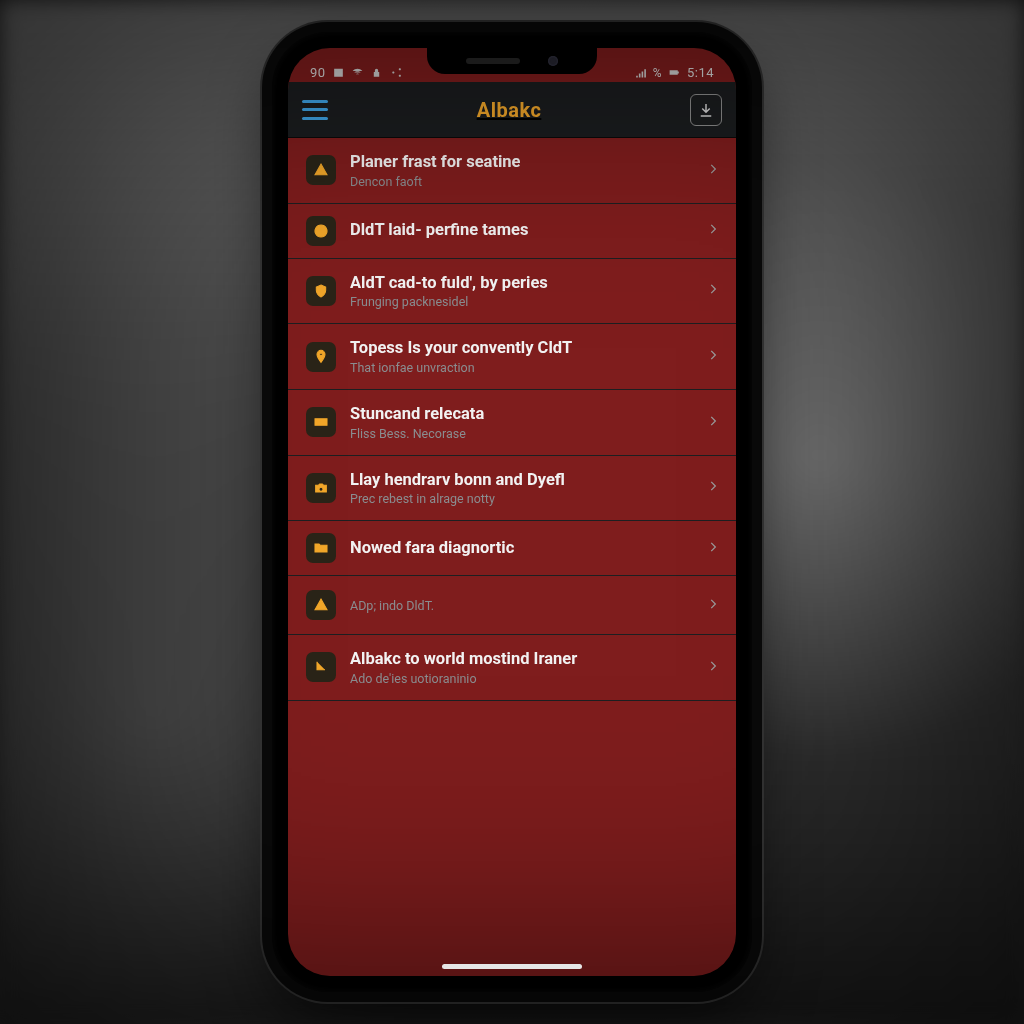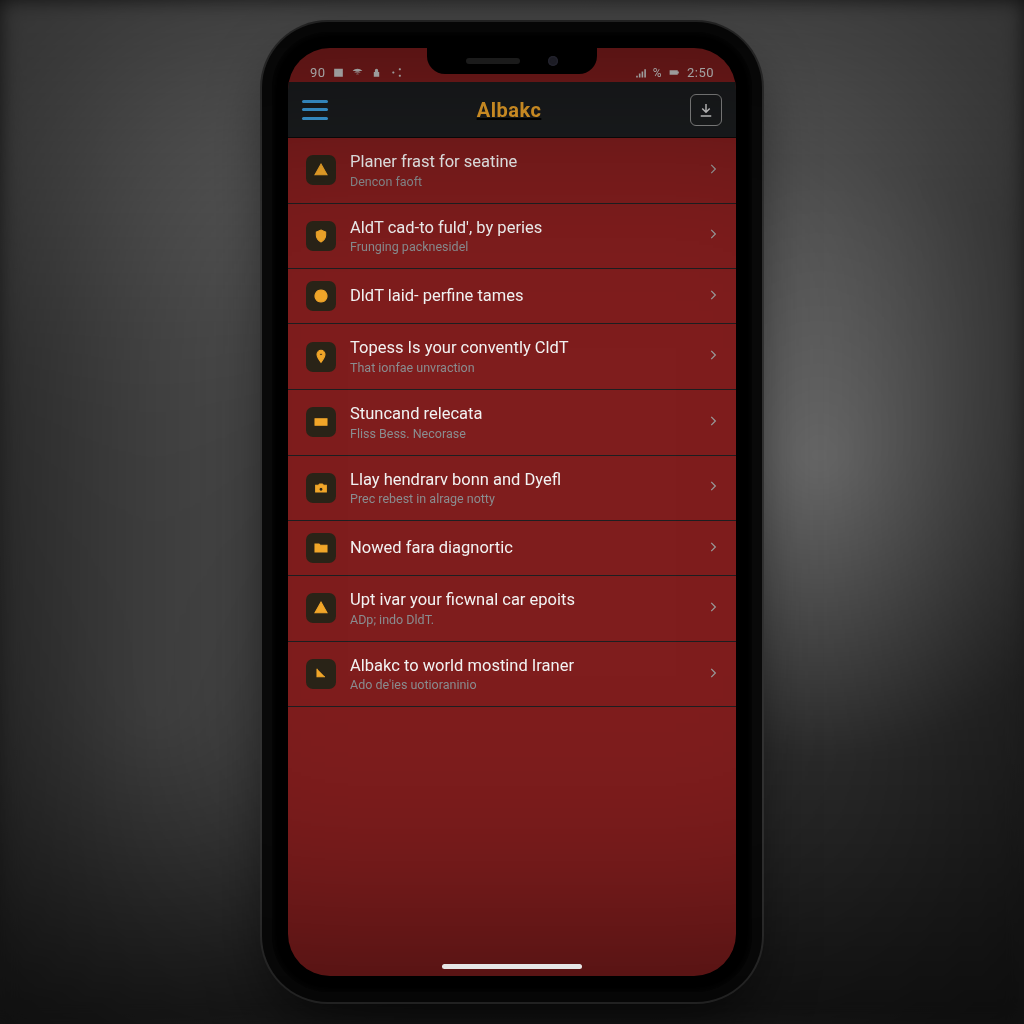--- a/index.html
+++ b/index.html
@@ -89,21 +89,21 @@
     padding:14px 16px 14px 18px;
     border-bottom:1px solid #1d1f21;
   }
   .row .icon-box {
     width:30px; height:30px; flex:0 0 30px;
     background:#2a2418; border-radius:7px;
     display:flex; align-items:center; justify-content:center;
   }
   .row .icon-box svg { width:16px; height:16px; fill:#f2a72a; }
   .row .texts { flex:1 1 auto; min-width:0;}
-  .row .title { color:#f2f2f2; font-size:16.5px; font-weight:400; line-height:1.25; }
+  .row .title { color:#f2f2f2; font-size:16.5px; font-weight:700; line-height:1.25; }
   .row .sub   { color:#8a8d90; font-size:12.5px; margin-top:1px; }
   .row .chev svg { width:14px; height:14px; stroke:#9a9a9a; fill:none; stroke-width:2.2;}
   .row.compact { padding-top:12px; padding-bottom:12px; }
 
   
   .vignette {
     position:absolute; inset:0; pointer-events:none;
     box-shadow: inset 0 0 240px 60px rgba(0,0,0,0.55);
   }
 </style>
@@ -149,21 +149,21 @@
             <svg viewBox="0 0 24 24">
               <path d="M4 18h3v3H4zM9 14h3v7H9zM14 10h3v11h-3zM19 6h3v15h-3z"></path>
             </svg>
           </span>
         <span style="font-size:12px;">%</span>
         <span class="sb-ico">
             <svg viewBox="0 0 24 24">
               <path d="M3 8h15v8H3z M18 10h2v4h-2z M3 8h10v8H3z"></path>
             </svg>
           </span>
-        <span>2:50</span>
+        <span>5:14</span>
       </div>
     </div>
 
     <div class="app-header">
       <div class="hamburger">
         <span></span>
           <span></span>
           <span></span>
       </div>
       <div class="app-title">Albakc</div>
@@ -182,47 +182,47 @@
             </svg>
           </div>
           <div class="texts">
             <div class="title">Planer frast for seatine</div>
             <div class="sub">Dencon faoft</div>
           </div>
           <div class="chev"><svg viewBox="0 0 24 24">
               <path d="M9 5l7 7-7 7"></path>
             </svg></div>
         </div>
+        <div class="row compact">
+          <div class="icon-box">
+            <svg viewBox="0 0 24 24" stroke="#f2a72a" stroke-width="1.6" fill="none">
+              <path d="M12 3a9 9 0 1 0 .01 0z M12 7v5l3 2"></path>
+            </svg>
+          </div>
+          <div class="texts">
+            <div class="title">DldT laid- perfine tames</div>
+          </div>
+          <div class="chev"><svg viewBox="0 0 24 24">
+              <path d="M9 5l7 7-7 7"></path>
+            </svg></div>
+        </div>
         <div class="row">
           <div class="icon-box">
             <svg viewBox="0 0 24 24" stroke="#f2a72a" stroke-width="1.6" fill="none">
               <path d="M12 3l7 3v5c0 5-3 8-7 10-4-2-7-5-7-10V6z"></path>
             </svg>
           </div>
           <div class="texts">
             <div class="title">AldT cad-to fuld', by peries</div>
             <div class="sub">Frunging packnesidel</div>
           </div>
           <div class="chev"><svg viewBox="0 0 24 24">
               <path d="M9 5l7 7-7 7"></path>
             </svg></div>
         </div>
-        <div class="row compact">
-          <div class="icon-box">
-            <svg viewBox="0 0 24 24" stroke="#f2a72a" stroke-width="1.6" fill="none">
-              <path d="M12 3a9 9 0 1 0 .01 0z M12 7v5l3 2"></path>
-            </svg>
-          </div>
-          <div class="texts">
-            <div class="title">DldT laid- perfine tames</div>
-          </div>
-          <div class="chev"><svg viewBox="0 0 24 24">
-              <path d="M9 5l7 7-7 7"></path>
-            </svg></div>
-        </div>
         <div class="row">
           <div class="icon-box">
             <svg viewBox="0 0 24 24" stroke="#f2a72a" stroke-width="1.6" fill="none">
               <path d="M12 2c3.3 0 6 2.7 6 6 0 4.5-6 12-6 12S6 12.5 6 8c0-3.3 2.7-6 6-6z M12 6a2 2 0 1 0 .01 0z"></path>
             </svg>
           </div>
           <div class="texts">
             <div class="title">Topess Is your convently CldT</div>
             <div class="sub">That ionfae unvraction</div>
           </div>
@@ -271,21 +271,20 @@
               <path d="M9 5l7 7-7 7"></path>
             </svg></div>
         </div>
         <div class="row">
           <div class="icon-box">
             <svg viewBox="0 0 24 24" stroke="#f2a72a" stroke-width="1.6" fill="none">
               <path d="M12 3 L21 19 H3 Z M12 9v5 M12 16.6v.1"></path>
             </svg>
           </div>
           <div class="texts">
-            <div class="title">Upt ivar your ficwnal car epoits</div>
             <div class="sub">ADp; indo DldT.</div>
           </div>
           <div class="chev"><svg viewBox="0 0 24 24">
               <path d="M9 5l7 7-7 7"></path>
             </svg></div>
         </div>
         <div class="row">
           <div class="icon-box">
             <svg viewBox="0 0 24 24" stroke="#f2a72a" stroke-width="1.6" fill="none">
               <path d="M6 4v12h12"></path>

